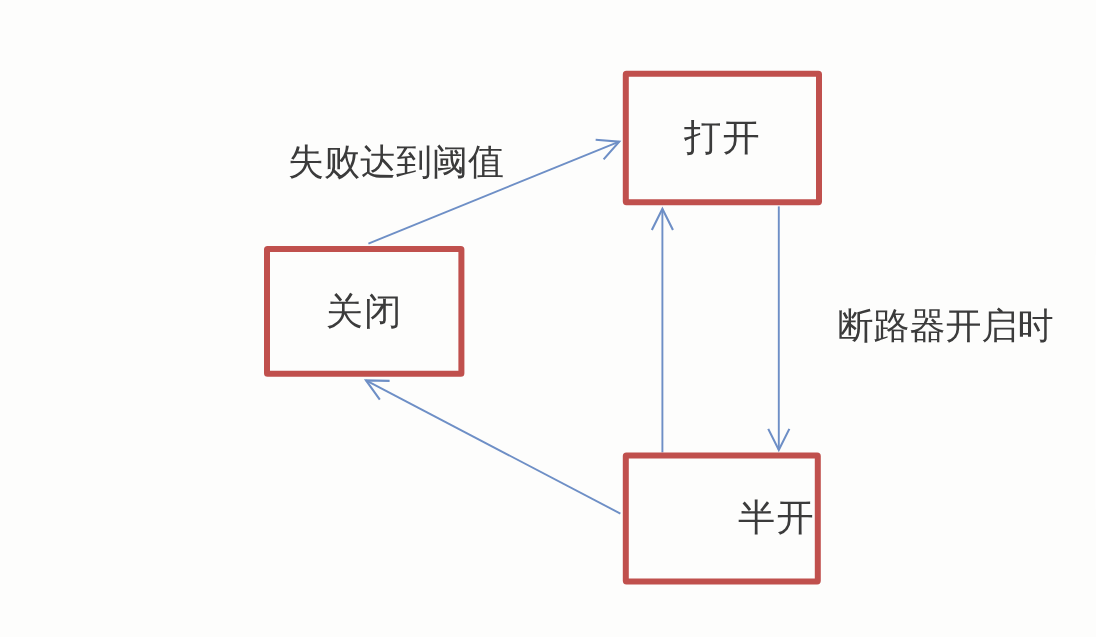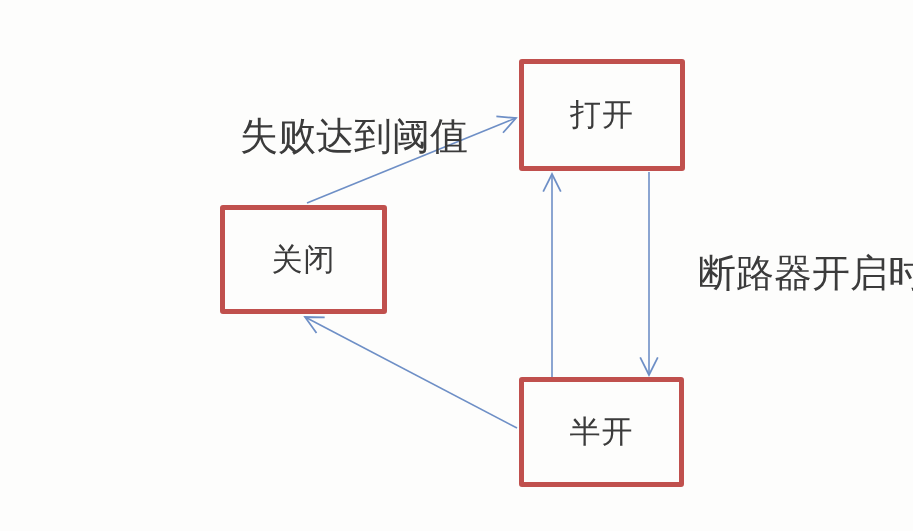--- a/index.html
+++ b/index.html
@@ -37,24 +37,24 @@
     background: #fdfdfc;
     display: flex;
     align-items: center;
     justify-content: center;
     font-size: 31px;
     letter-spacing: 1px;
     color: #3b3b3b;
   }
   .state-open     { left: 519px; top: 59px;  width: 166px; height: 112px; }
   .state-closed   { left: 220px; top: 205px; width: 167px; height: 109px; }
-  .state-halfopen { left: 519px; top: 377px; width: 165px; height: 110px; }
+  .state-halfopen { left: 519px; top: 377px; width: 165px; height: 110px; justify-content: flex-end; }
   .edge-label {
     position: absolute;
-    font-size: 38px;
+    font-size: 30px;
     line-height: 34px;
     white-space: nowrap;
     color: #3b3b3b;
   }
   .label-fail-threshold    { left: 240px; top: 119px; }
   .label-call-fail         { left: 424px; top: 243px; }
   .label-success-threshold { left: 116px; top: 394px; }
   .label-timer {
     left: 698px; top: 254px;
     line-height: 38px;

